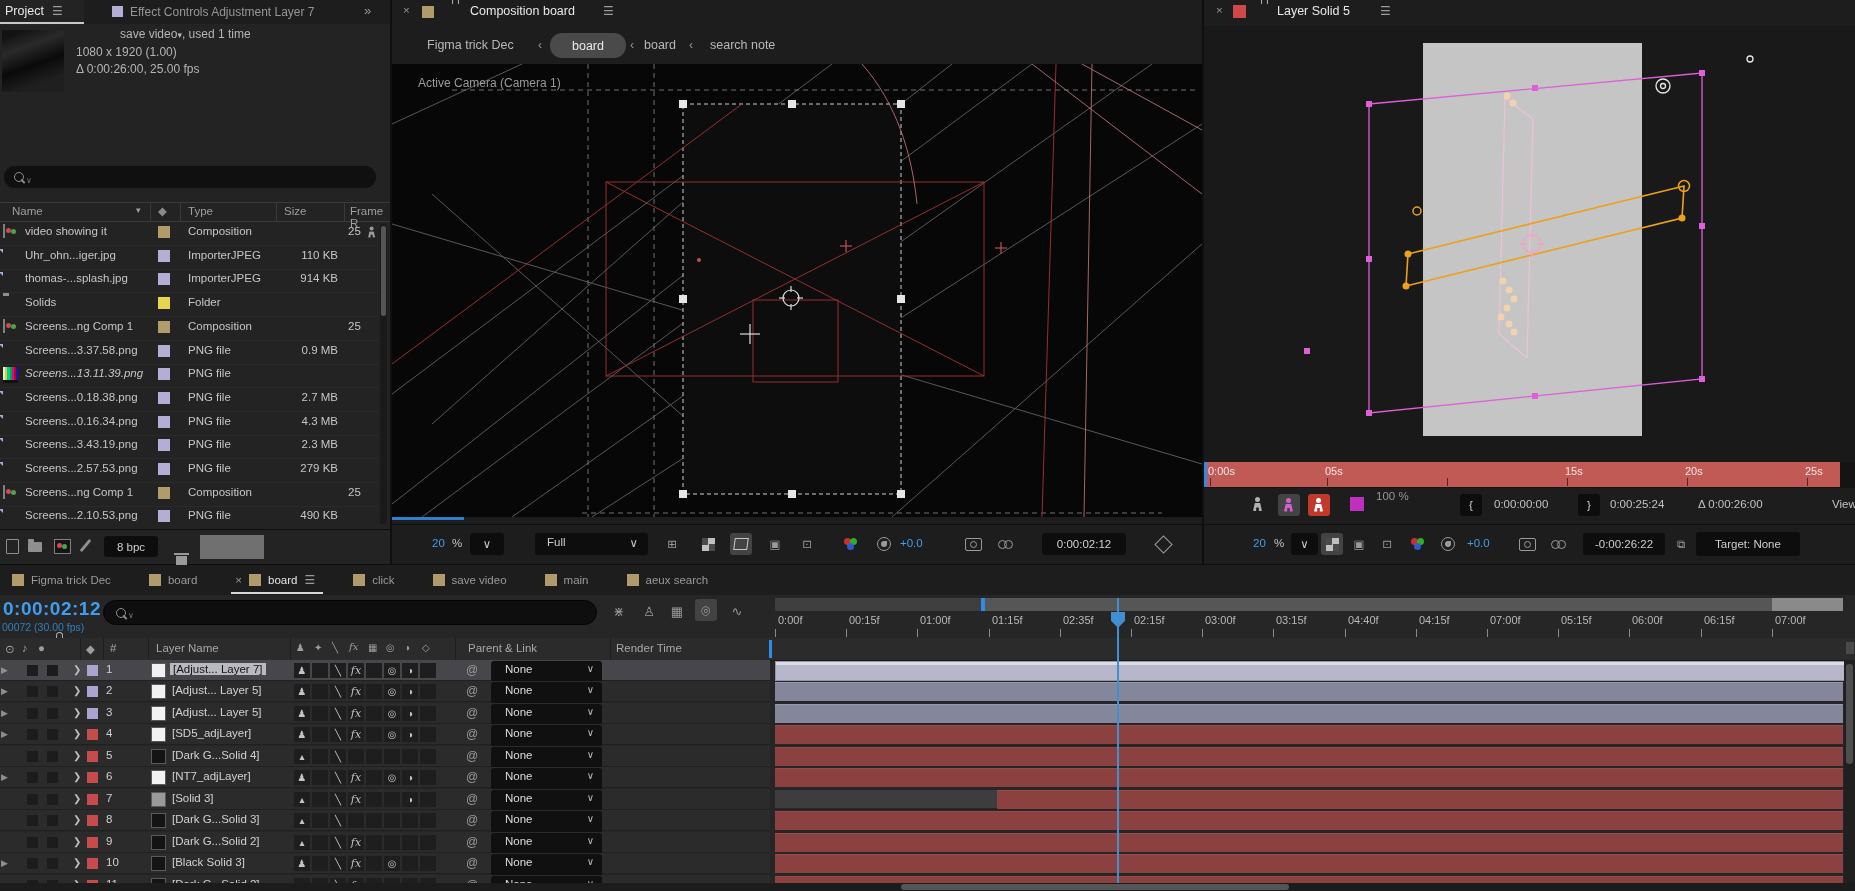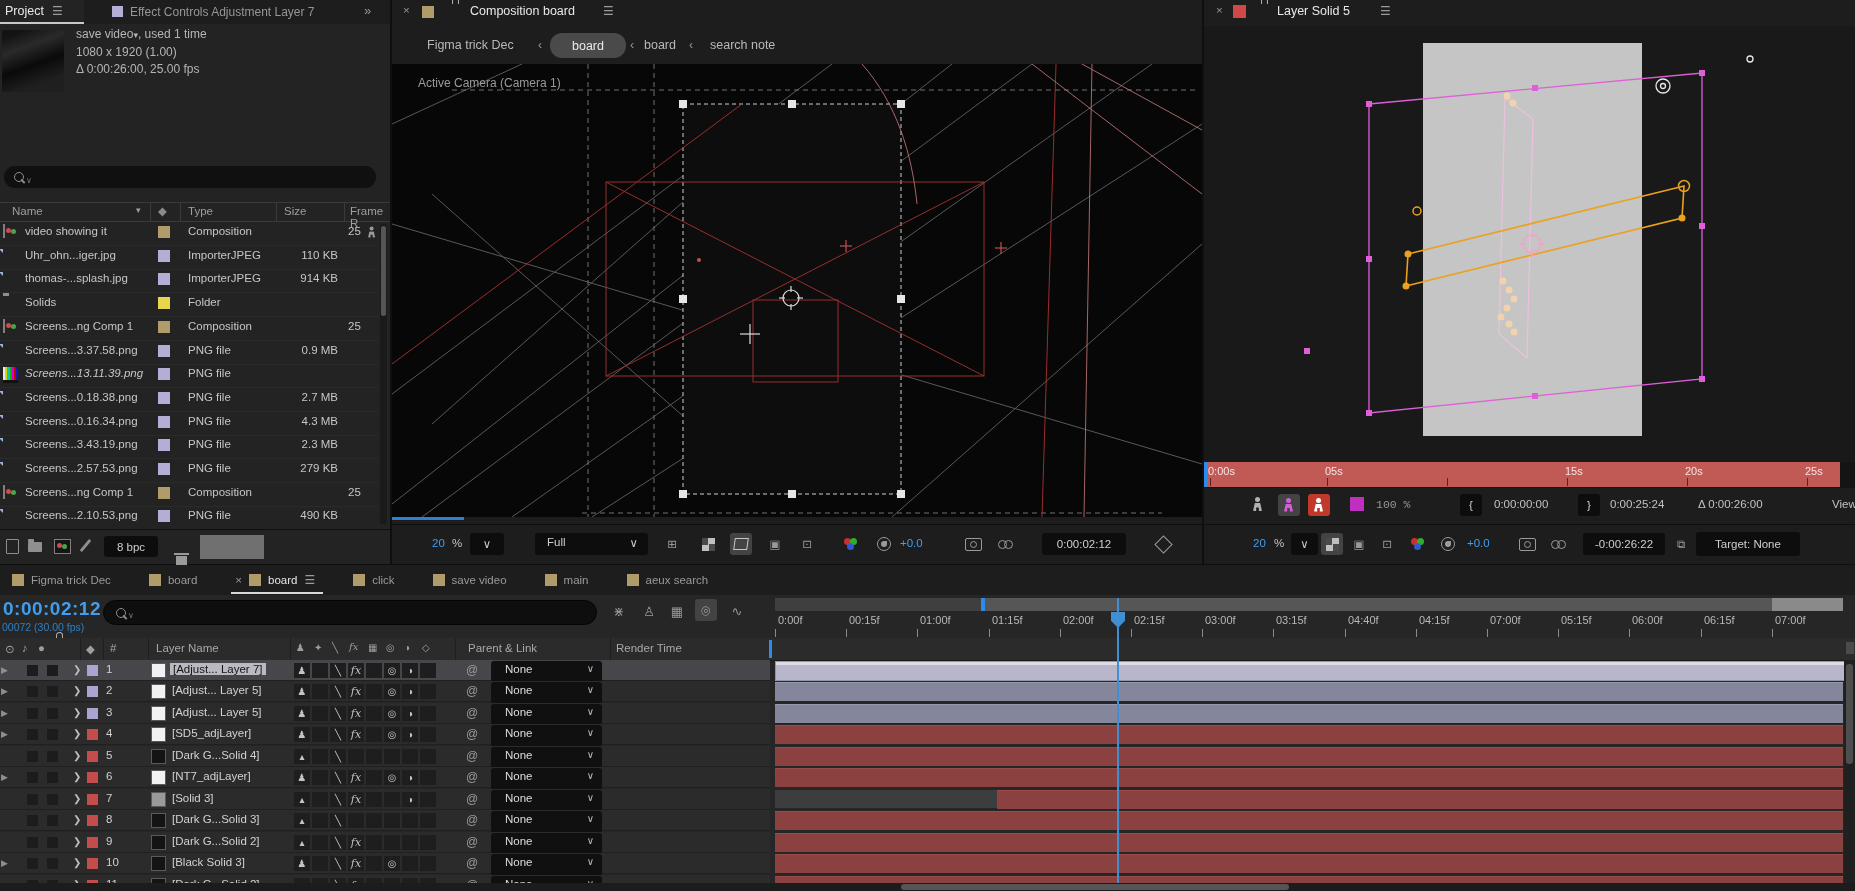--- a/index.html
+++ b/index.html
@@ -3,21 +3,21 @@
 <meta charset="utf-8">
 <style>
   html,body{margin:0;padding:0;background:#000;}
   #root{position:relative;width:1855px;height:891px;overflow:hidden;background:#0f0f0f;
         font-family:"Liberation Sans","DejaVu Sans",sans-serif;font-size:11.5px;color:#c8c8c8;
         -webkit-font-smoothing:antialiased;}
   .abs{position:absolute;}
   .panel{position:absolute;background:#232323;}
   .tabbar{position:absolute;background:#1d1d1d;}
   .dim{color:#969696;} .txt{color:#c3c3c3;} .white{color:#e8e8e8;}
-  .blue{color:#3f9ef0;} .nowrap{white-space:nowrap;overflow:hidden;}
+  .blue{color:#3f9ef0;} .nowrap{white-space:nowrap;overflow:hidden;margin-left:44px;}
   .sq{display:inline-block;width:11px;height:11px;}
   .hamb{color:#9a9a9a;font-size:12px;}
   .vline{position:absolute;width:1px;background:#3a3a3a;}
   
   .mag{position:relative;width:8px;height:8px;border:1.5px solid #8e8e8e;border-radius:50%;}
   .mag::after{content:"";position:absolute;width:1.5px;height:5px;background:#8e8e8e;left:7px;top:6px;transform:rotate(-45deg);}
   .lockico{position:relative;width:9px;height:7px;background:#b0b0b0;border-radius:1px;margin-top:6px;}
   .lockico::before{content:"";position:absolute;top:-5px;left:3px;width:5px;height:5px;border:1.5px solid #b0b0b0;border-bottom:none;border-radius:4px 4px 0 0;}
   .trashico{position:relative;width:11px;height:11px;background:#9a9a9a;border-radius:0 0 2px 2px;margin-top:4px;}
   .trashico::before{content:"";position:absolute;top:-3px;left:-2px;right:-2px;height:2px;background:#9a9a9a;}
@@ -385,21 +385,21 @@
 
     <div class="abs" style="left:0;top:489px;width:651px;height:33px;background:#1d1d1d;color:#c3c3c3;">
       <span class="abs personico" style="left:48px;top:8px;color:#b0b0b0;"></span>
       <div class="ibox hl" style="left:74px;top:5px;">
           <span class="personico" style="color:#d560d5;"></span>
         </div>
       <div class="ibox" style="left:104px;top:5px;background:#c0392b;">
           <span class="personico" style="color:#fff;"></span>
         </div>
       <span class="abs" style="left:146px;top:8px;width:14px;height:14px;background:#c030c0;"></span>
-      <span class="abs dim" style="left:172px;top:9px;font-family:Liberation Mono, monospace;">100 %</span>
+      <span class="abs dim" style="left:172px;top:1px;">100 %</span>
       <div class="pill" style="left:256px;top:5px;width:22px;height:22px;">
           <span>{</span>
         </div>
       <span class="abs" style="left:290px;top:9px;">0:00:00:00</span>
       <div class="pill" style="left:374px;top:5px;width:22px;height:22px;">
           <span>}</span>
         </div>
       <span class="abs" style="left:406px;top:9px;">0:00:25:24</span>
       <span class="abs" style="left:494px;top:9px;">Δ 0:00:26:00</span>
       <span class="abs" style="left:628px;top:9px;">View:</span>
@@ -498,21 +498,21 @@
     </div>
     <div class="abs" style="left:775px;top:46px;width:1068px;height:27px;background:#262626;border-bottom:1px solid #171717;" id="tl-ruler">
         <span class="rlabel" style="left: 3px;">0:00f</span>
         <span class="rtick" style="left: 0px;"></span>
         <span class="rlabel" style="left: 74px;">00:15f</span>
         <span class="rtick" style="left: 71px;"></span>
         <span class="rlabel" style="left: 145px;">01:00f</span>
         <span class="rtick" style="left: 142px;"></span>
         <span class="rlabel" style="left: 217px;">01:15f</span>
         <span class="rtick" style="left: 214px;"></span>
-        <span class="rlabel" style="left: 288px;">02:00f</span>
+        <span class="rlabel" style="left: 288px;">02:35f</span>
         <span class="rtick" style="left: 285px;"></span>
         <span class="rlabel" style="left: 359px;">02:15f</span>
         <span class="rtick" style="left: 356px;"></span>
         <span class="rlabel" style="left: 430px;">03:00f</span>
         <span class="rtick" style="left: 427px;"></span>
         <span class="rlabel" style="left: 501px;">03:15f</span>
         <span class="rtick" style="left: 498px;"></span>
         <span class="rlabel" style="left: 573px;">04:40f</span>
         <span class="rtick" style="left: 570px;"></span>
         <span class="rlabel" style="left: 644px;">04:15f</span>

